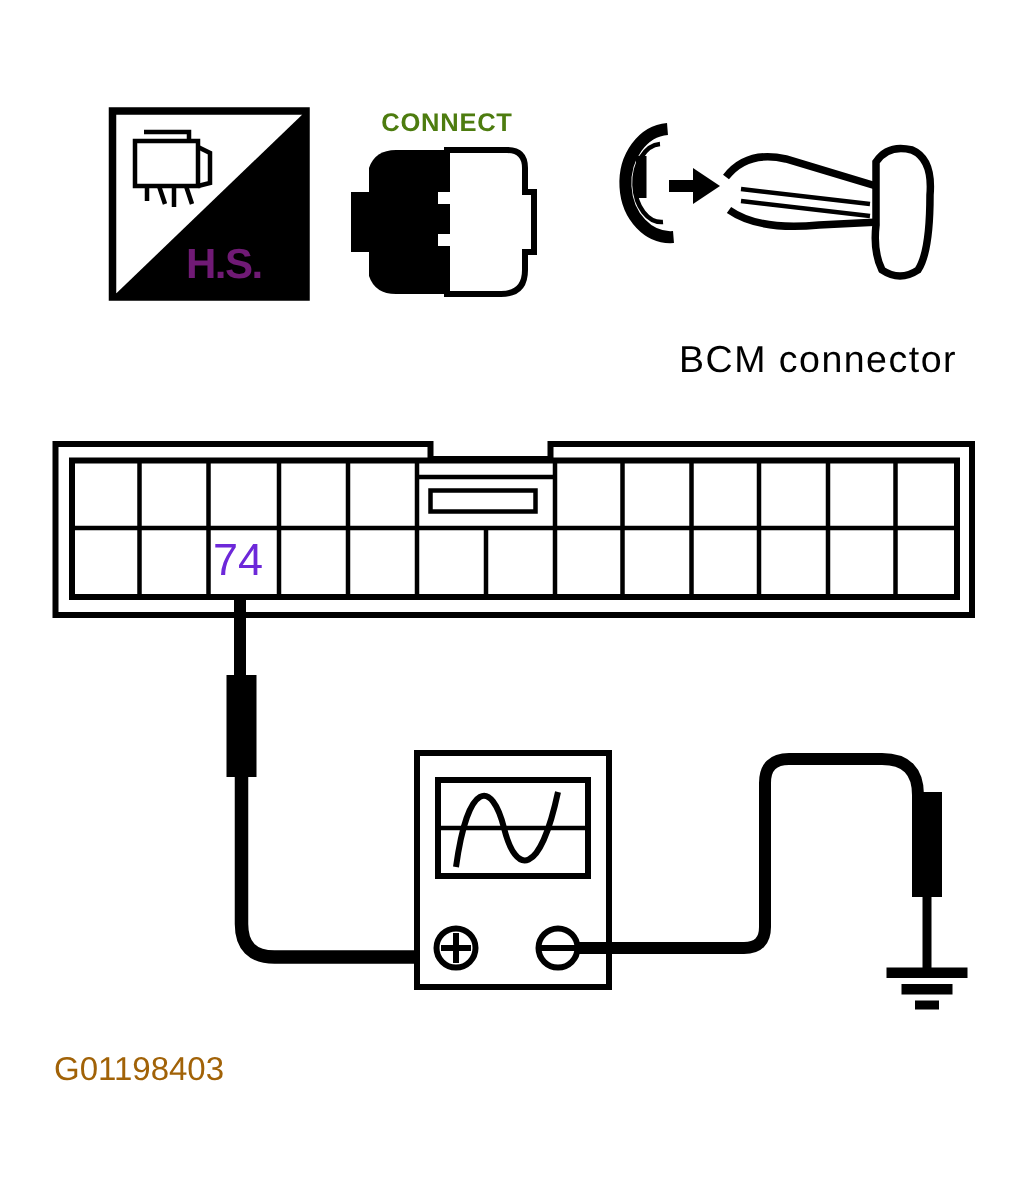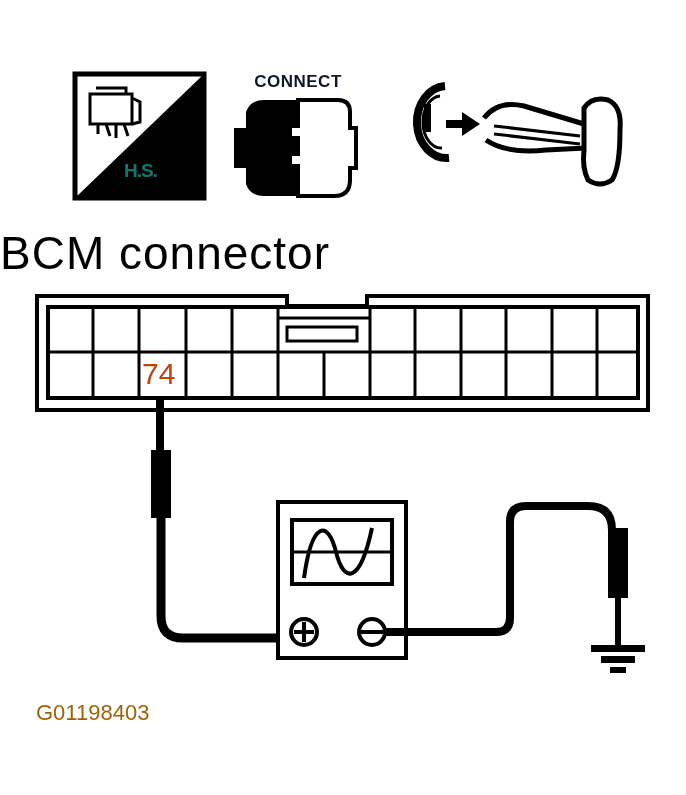--- a/index.html
+++ b/index.html
@@ -1,22 +1,22 @@
 <!DOCTYPE html>
 <html><head>
 <meta charset="utf-8">
 <style>
   html, body { margin: 0; padding: 0; background: #ffffff; }
   body { width: 686px; height: 795px; position: relative; overflow: hidden; font-family: "Liberation Sans", sans-serif; }
   .abs { position: absolute; }
-  #title { left: 0; width: 638px; top: 226px; text-align: left; font-size: 46px; letter-spacing: 1px; color: #000; }
+  #title { left: 0; width: 638px; top: 226px; text-align: right; font-size: 25px; letter-spacing: 1px; color: #000; }
   #figid { left: 36px; top: 700px; font-size: 22px; color: #a16207; font-weight: normal; }
-  #connect-label { left: 236px; top: 72px; width: 124px; text-align: center; font-size: 17px; font-weight: bold; color: #0f172a; letter-spacing: 0.5px; }
-  #hs-label { left: 124px; top: 160px; font-size: 19px; font-weight: bold; color: #0f766e; letter-spacing: -1px; }
-  #pin-label { left: 142px; top: 357px; font-size: 30px; color: #c2410c; font-family: "Liberation Sans", sans-serif; }
+  #connect-label { left: 236px; top: 72px; width: 124px; text-align: center; font-size: 17px; font-weight: bold; color: #4d7c0f; letter-spacing: 0.5px; }
+  #hs-label { left: 124px; top: 160px; font-size: 28px; font-weight: bold; color: #701a75; letter-spacing: -1px; }
+  #pin-label { left: 142px; top: 357px; font-size: 30px; color: #6d28d9; font-family: "Liberation Sans", sans-serif; }
   svg { position: absolute; left: 0; top: 0; }
 </style>
 </head>
 <body>
 
 <svg width="686" height="795" viewBox="0 0 686 795">
 
   <g>
     <rect x="75" y="74" width="129" height="124" fill="#fff" stroke="#000" stroke-width="5"></rect>
     <polygon points="204,74 204,198 75,198" fill="#000"></polygon>

